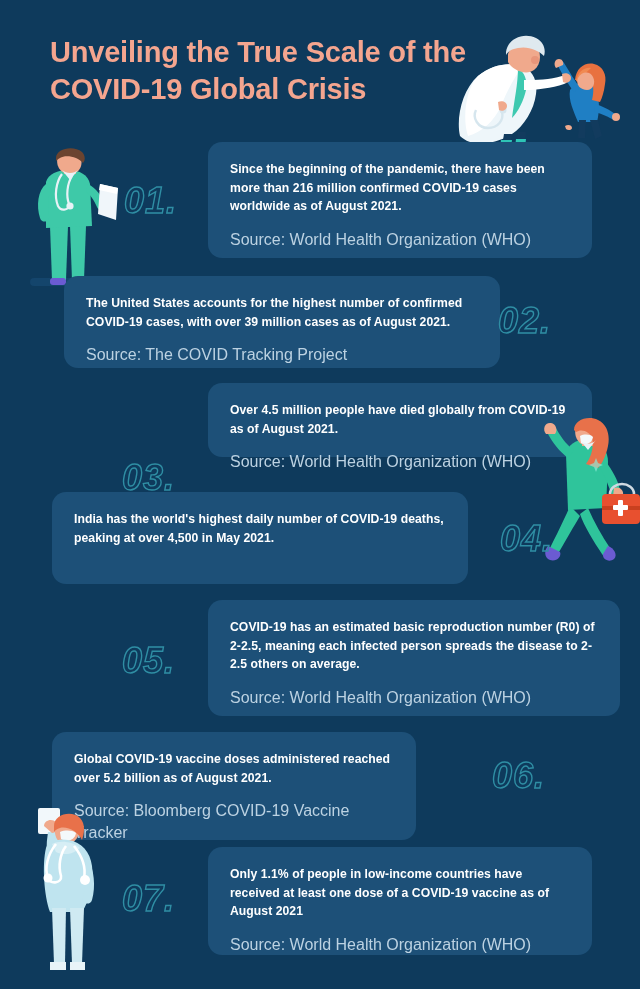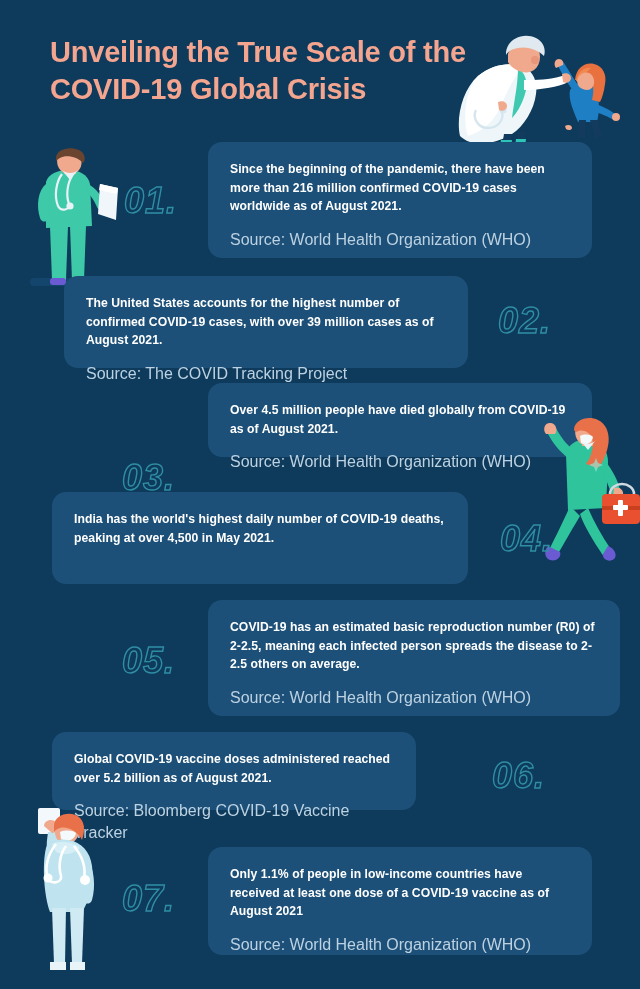--- a/index.html
+++ b/index.html
@@ -149,21 +149,21 @@
       <path d="M40 22 L48 32 L56 22 C52 26 44 26 40 22 Z" fill="#e8f2f7"></path>
     </svg>
   </div>
 
   <div class="card" style="left:208px; top:142px; width:384px; height:116px;">
     <div class="fact">Since the beginning of the pandemic, there have been more than 216 million confirmed COVID-19 cases worldwide as of August 2021.</div>
     <div class="source">Source: World Health Organization (WHO)</div>
   </div>
   <div class="numeral" style="left:124px; top:180px;">01.</div>
 
-  <div class="card" style="left:64px; top:276px; width:404px; height:92px;">
+  <div class="card" style="left:64px; top:276px; width:436px; height:92px;">
     <div class="fact">The United States accounts for the highest number of confirmed COVID-19 cases, with over 39 million cases as of August 2021.</div>
     <div class="source">Source: The COVID Tracking Project</div>
   </div>
   <div class="numeral" style="left:498px; top:300px;">02.</div>
 
   <div class="card" style="left:208px; top:383px; width:384px; height:74px;">
     <div class="fact">Over 4.5 million people have died globally from COVID-19 as of August 2021.</div>
     <div class="source">Source: World Health Organization (WHO)</div>
   </div>
   <div class="numeral" style="left:122px; top:416px;margin-top:41px;">03.</div>
@@ -210,21 +210,21 @@
     <div class="fact">India has the world's highest daily number of COVID-19 deaths, peaking at over 4,500 in May 2021.</div>
   </div>
   <div class="numeral" style="left:500px; top:518px;">04.</div>
 
   <div class="card" style="left:208px; top:600px; width:412px; height:116px;">
     <div class="fact">COVID-19 has an estimated basic reproduction number (R0) of 2-2.5, meaning each infected person spreads the disease to 2-2.5 others on average.</div>
     <div class="source">Source: World Health Organization (WHO)</div>
   </div>
   <div class="numeral" style="left:122px; top:640px;">05.</div>
 
-  <div class="card" style="left:52px; top:732px; width:364px; height:78px;">
+  <div class="card" style="left:52px; top:732px; width:364px; height:108px;">
     <div class="fact">Global COVID-19 vaccine doses administered reached over 5.2 billion as of August 2021.</div>
     <div class="source">Source: Bloomberg COVID-19 Vaccine Tracker</div>
   </div>
   <div class="numeral" style="left:492px; top:755px;">06.</div>
 
   <div class="illus" style="left:12px; top:808px;">
     <svg width="110" height="172" viewBox="0 0 110 172">
 
       <rect x="26" y="0" width="22" height="26" rx="2" fill="#f2f8fb"></rect>
 

